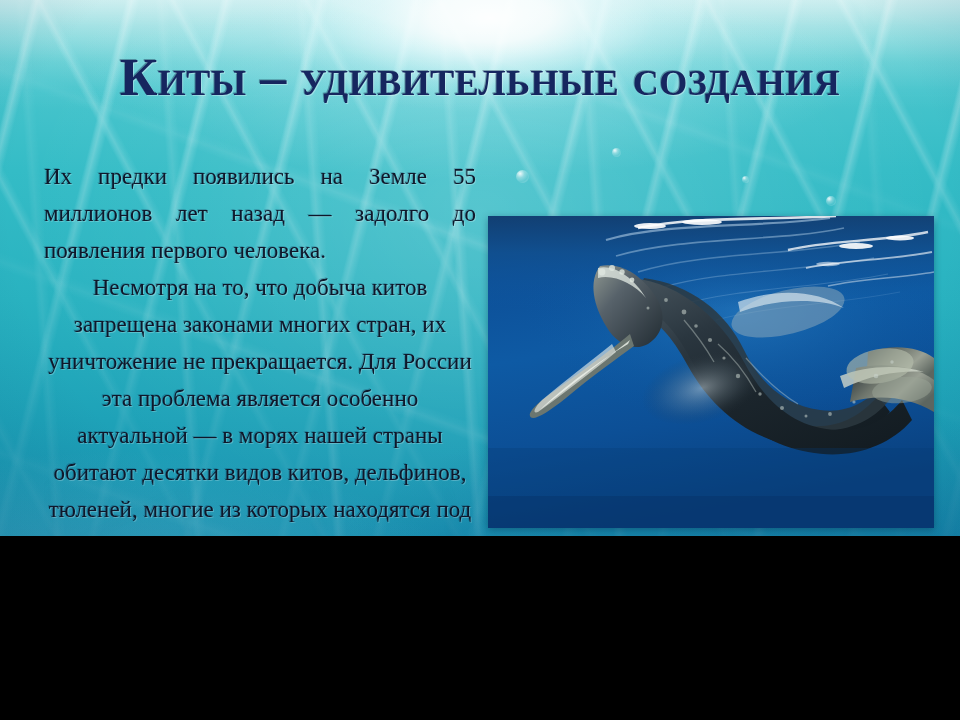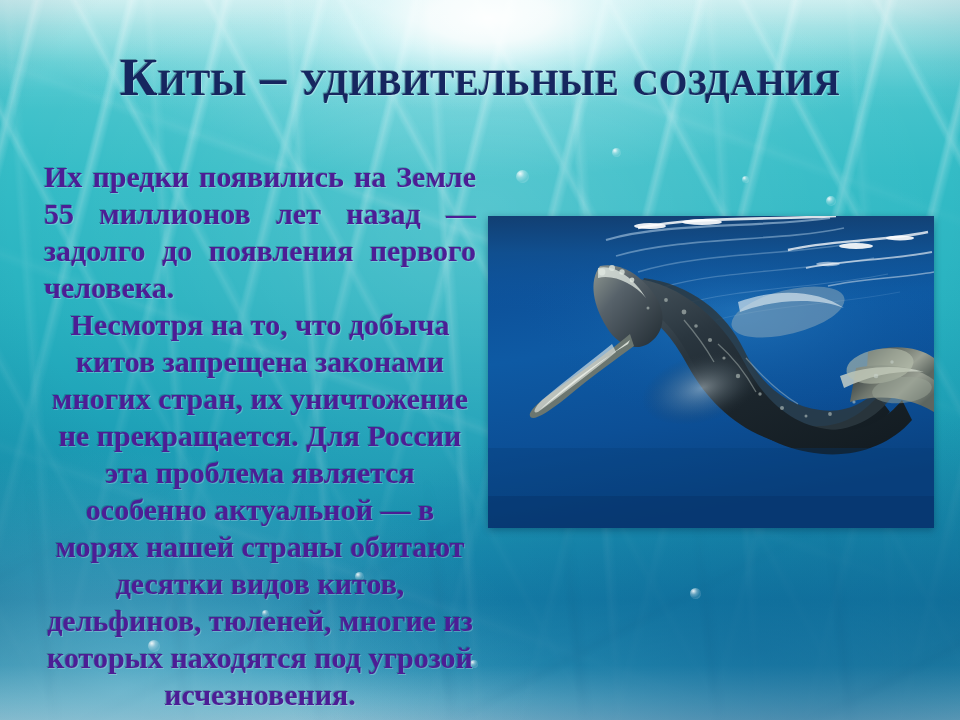--- a/index.html
+++ b/index.html
@@ -3,21 +3,21 @@
 <meta charset="utf-8">
 <style>
   html, body {
     margin: 0;
     padding: 0;
     background: #000;
   }
   #slide {
     position: relative;
     width: 960px;
-    height: 720px;
+    height: 536px;
     overflow: hidden;
     font-family: "Liberation Serif", "DejaVu Serif", serif;
     background: #2fb8c0;
   }
 
   
   .bg-layer {
     position: absolute;
     inset: 0;
     pointer-events: none;
@@ -214,24 +214,24 @@
     white-space: nowrap;
     line-height: 1.0;
   }
 
   
   #body-text {
     position: absolute;
     left: 44px;
     top: 158px;
     width: 432px;
-    font-size: 30px;
-    font-weight: bold;
+    font-size: 23px;
+    font-weight: normal;
     line-height: 37px;
-    color: #4c1d95;
+    color: #0f172a;
     text-align: justify;
     text-shadow:
        1px 1px 0 rgba(255,255,255,0.22),
       -1px -1px 0 rgba(10,20,56,0.22);
   }
   #body-text p { margin: 0; }
   #body-text p:last-child { text-align: center; }
 
   
   #photo {

